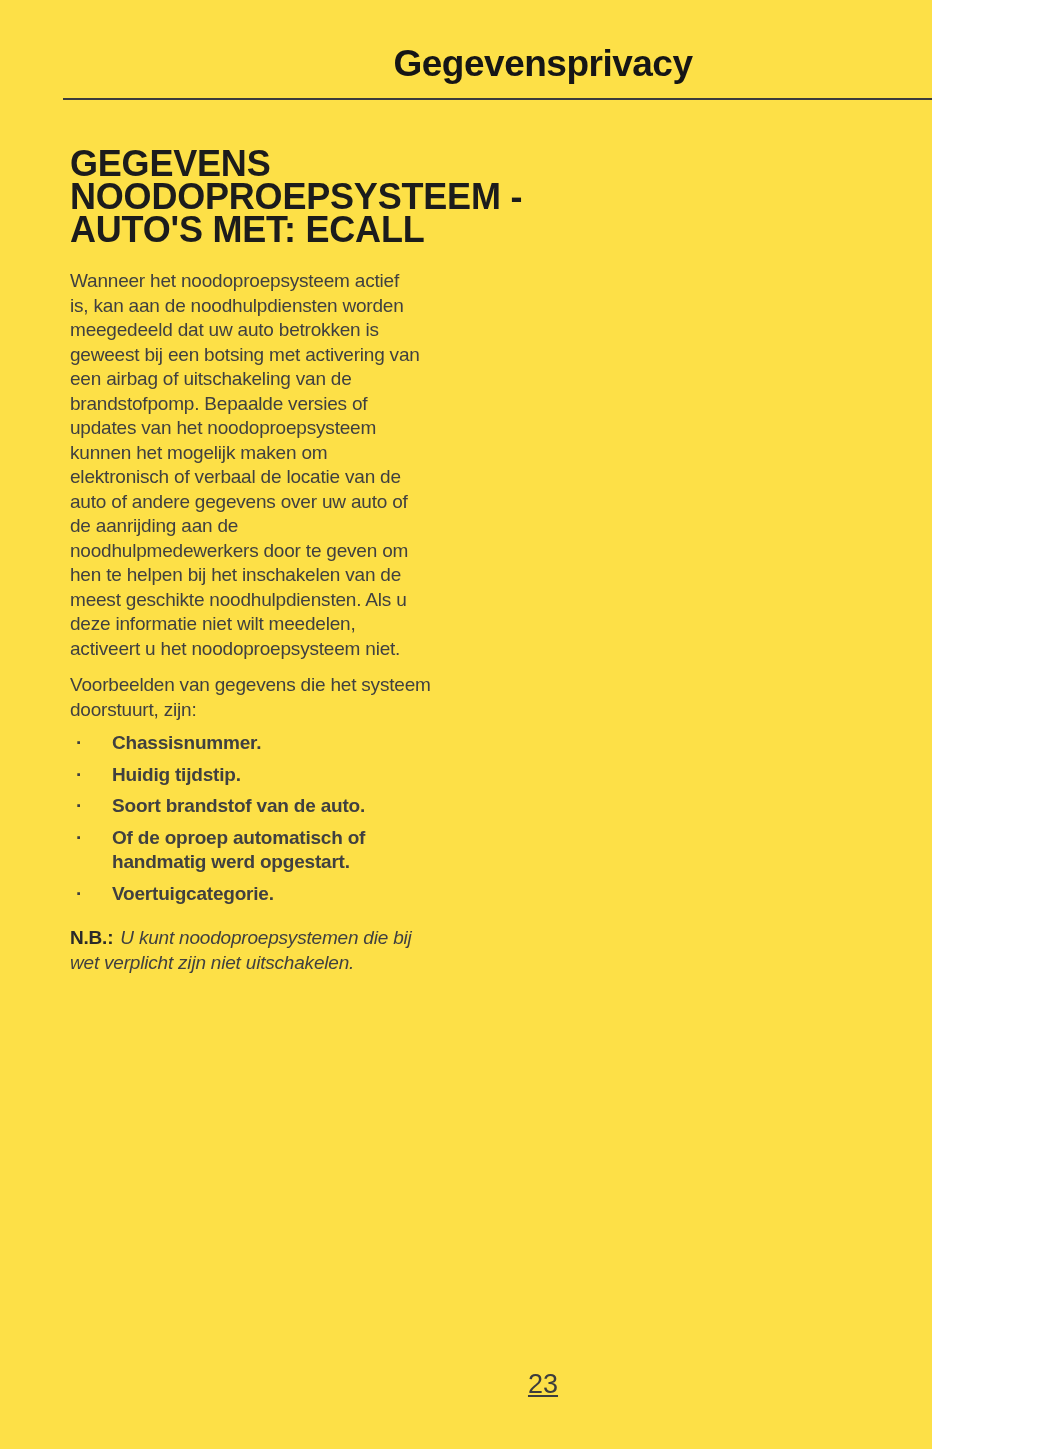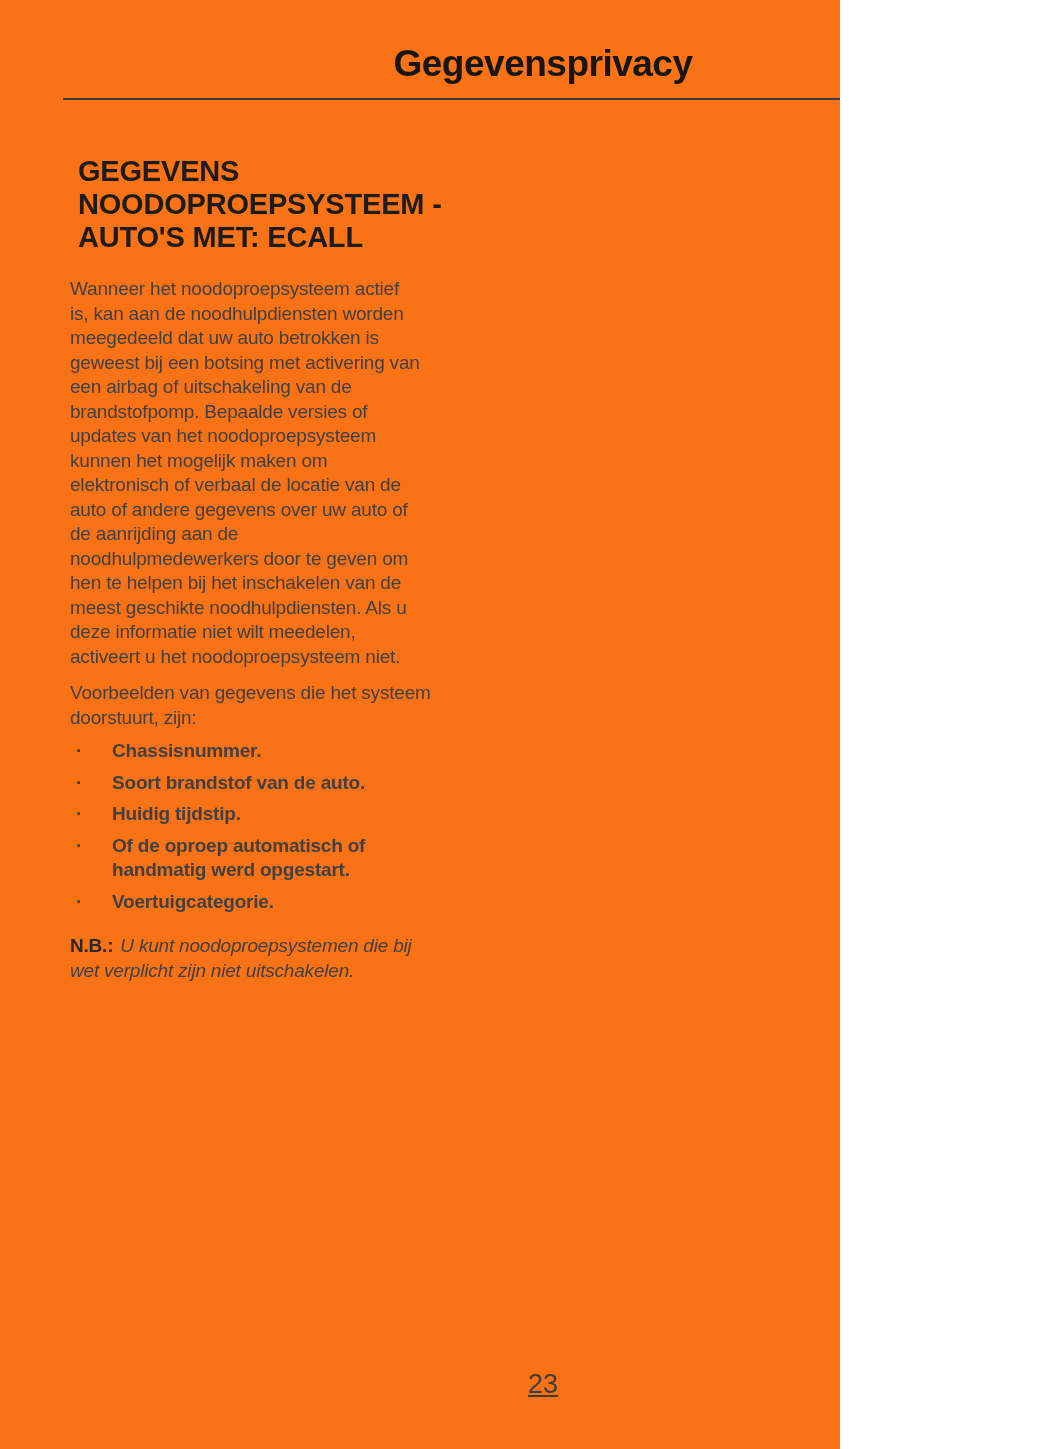--- a/index.html
+++ b/index.html
@@ -2,23 +2,23 @@
 <html><head>
 <meta charset="utf-8">
 <style>
   html, body {
     margin: 0;
     padding: 0;
     background: #ffffff;
   }
   .page {
     position: relative;
-    width: 840px;
+    width: 932px;
     height: 1449px;
-    background: #f97316;
+    background: #fde047;
     font-family: "Liberation Sans", sans-serif;
     overflow: hidden;
   }
   .header-title {
     position: absolute;
     left: 63px;
     top: 42px;
     width: 960px;
     text-align: center;
     font-size: 37px;
@@ -35,22 +35,22 @@
     height: 2px;
     background: #3c3c3c;
   }
   .content {
     position: absolute;
     left: 70px;
     top: 147px;
     width: 480px;
   }
   .section-heading {
-    margin: 8px;
-    font-size: 29px;
+    margin: 0;
+    font-size: 36px;
     line-height: 33px;
     font-weight: bold;
     letter-spacing: -0.2px;
     color: #1c1c1c;
     white-space: pre-line;
   }
   .body-text {
     font-size: 19px;
     line-height: 24.5px;
     letter-spacing: -0.2px;
@@ -144,24 +144,24 @@
 activeert u het noodoproepsysteem niet.</p>
 
     <p class="body-text para-2">Voorbeelden van gegevens die het systeem
 doorstuurt, zijn:</p>
 
     <ul class="data-list body-text">
       <li>
         <span class="li-text">Chassisnummer.</span>
       </li>
       <li>
-        <span class="li-text">Soort brandstof van de auto.</span>
+        <span class="li-text">Huidig tijdstip.</span>
       </li>
       <li>
-        <span class="li-text">Huidig tijdstip.</span>
+        <span class="li-text">Soort brandstof van de auto.</span>
       </li>
       <li>
         <span class="li-text">Of de oproep automatisch of
 handmatig werd opgestart.</span>
       </li>
       <li>
         <span class="li-text">Voertuigcategorie.</span>
       </li>
     </ul>
 

